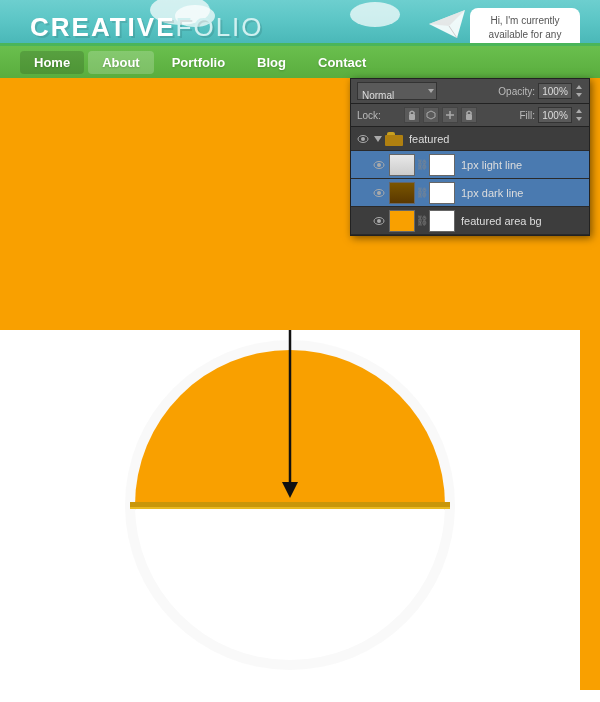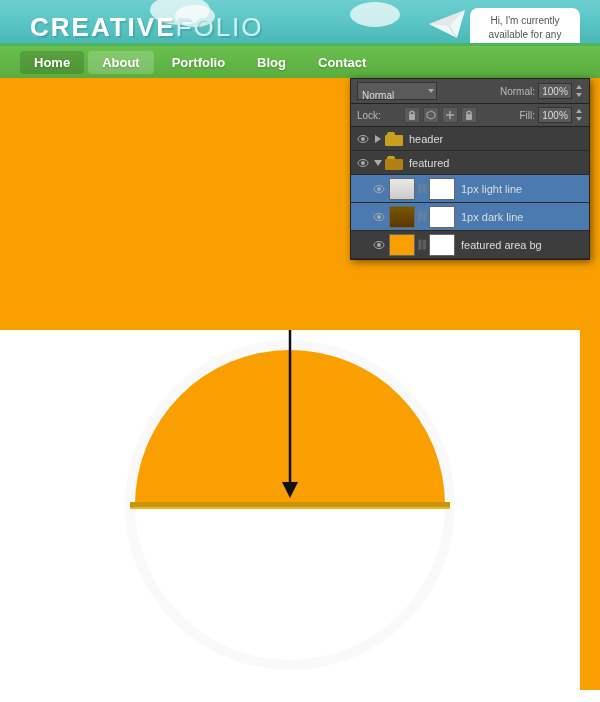--- a/index.html
+++ b/index.html
@@ -322,21 +322,21 @@
 <div class="main-content">
 
   <div class="ps-panel">
 
     <div class="ps-top-row">
       <div class="ps-mode-select">
         <span>Normal</span>
         <div class="ps-mode-arrow"></div>
       </div>
       <div class="ps-opacity-row">
-        <span style="color:#bbb;font-size:10px;">Normal:</span>
+        <span style="color:#bbb;font-size:10px;">Opacity:</span>
         <div class="ps-opacity-box">
           <span>100%</span>
         </div>
 
         <svg width="8" height="16" viewBox="0 0 8 16">
           <polygon points="4,2 7,6 1,6" fill="#aaa"></polygon>
           <polygon points="4,14 7,10 1,10" fill="#aaa"></polygon>
         </svg>
       </div>
     </div>
@@ -371,36 +371,20 @@
           <span>100%</span>
         </div>
         <svg width="8" height="16" viewBox="0 0 8 16">
           <polygon points="4,2 7,6 1,6" fill="#aaa"></polygon>
           <polygon points="4,14 7,10 1,10" fill="#aaa"></polygon>
         </svg>
       </div>
     </div>
 
 
-    <div class="ps-layer-row group-header">
-      <div class="eye-icon">
-        <svg class="eye-svg" viewBox="0 0 12 8">
-          <ellipse cx="6" cy="4" rx="5" ry="3.5" fill="none" stroke="#aaa" stroke-width="1"></ellipse>
-          <circle cx="6" cy="4" r="2" fill="#aaa"></circle>
-        </svg>
-      </div>
-      <div class="triangle-btn">
-          <div class="tri-right"></div>
-        </div>
-      <div class="folder-icon">
-        <div class="folder-tab"></div>
-        <div class="folder-body"></div>
-      </div>
-      <span class="layer-name">header</span>
-    </div>
 
     <div class="ps-layer-row group-header">
       <div class="eye-icon">
         <svg class="eye-svg" viewBox="0 0 12 8">
           <ellipse cx="6" cy="4" rx="5" ry="3.5" fill="none" stroke="#aaa" stroke-width="1"></ellipse>
           <circle cx="6" cy="4" r="2" fill="#aaa"></circle>
         </svg>
       </div>
       <div class="triangle-btn">
           <div class="tri-down"></div>

